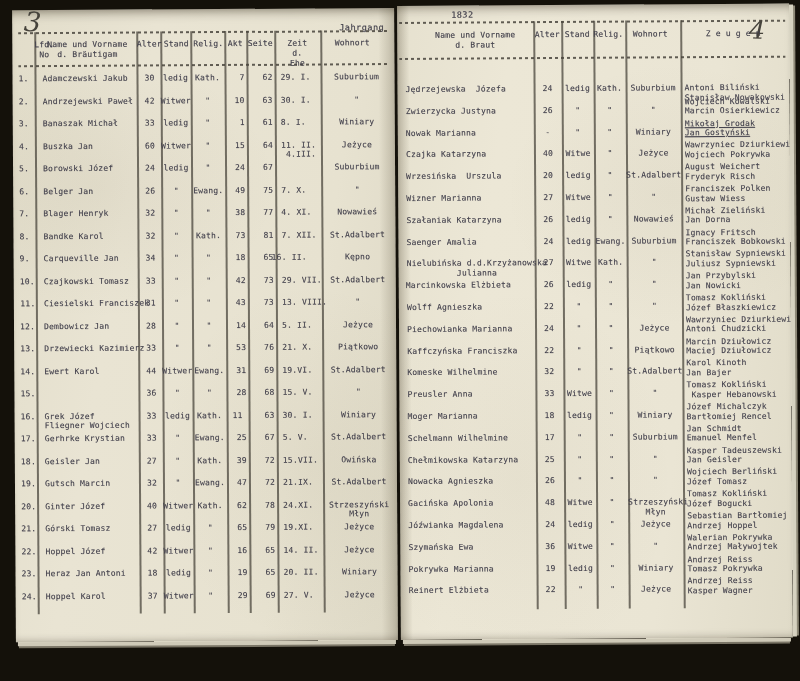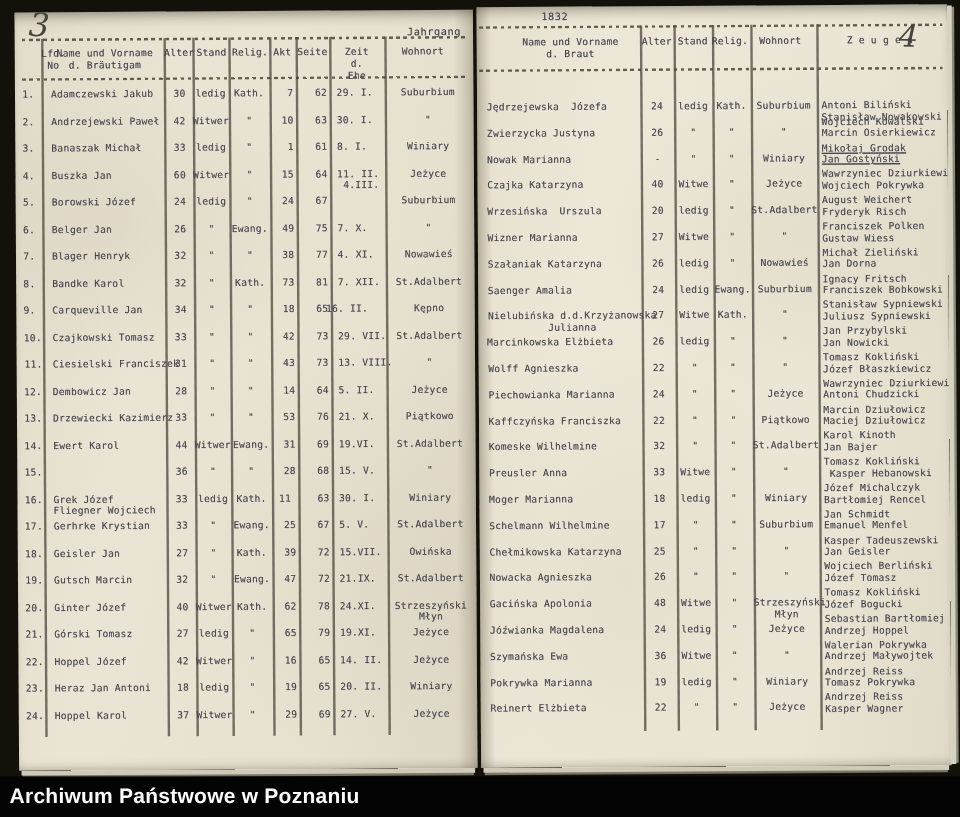--- a/index.html
+++ b/index.html
@@ -598,16 +598,13 @@
             <div class="tcell" style="left: 196px; width: 32px; text-align: center;">"</div>
             <div class="tcell" style="left: 228px; width: 55px; text-align: center;">Jeżyce</div>
             <div class="tcell witness" style="left: 287px; width: 103px; text-align: left;">Andrzej Reiss
 Kasper Wagner</div>
           </div>
         </div>
     </section>
 
   </div>
 
-  <footer class="bar">
-    <span>Archiwum Państwowe w Poznaniu</span>
-  </footer>
 </div>
 
 </body></html>

